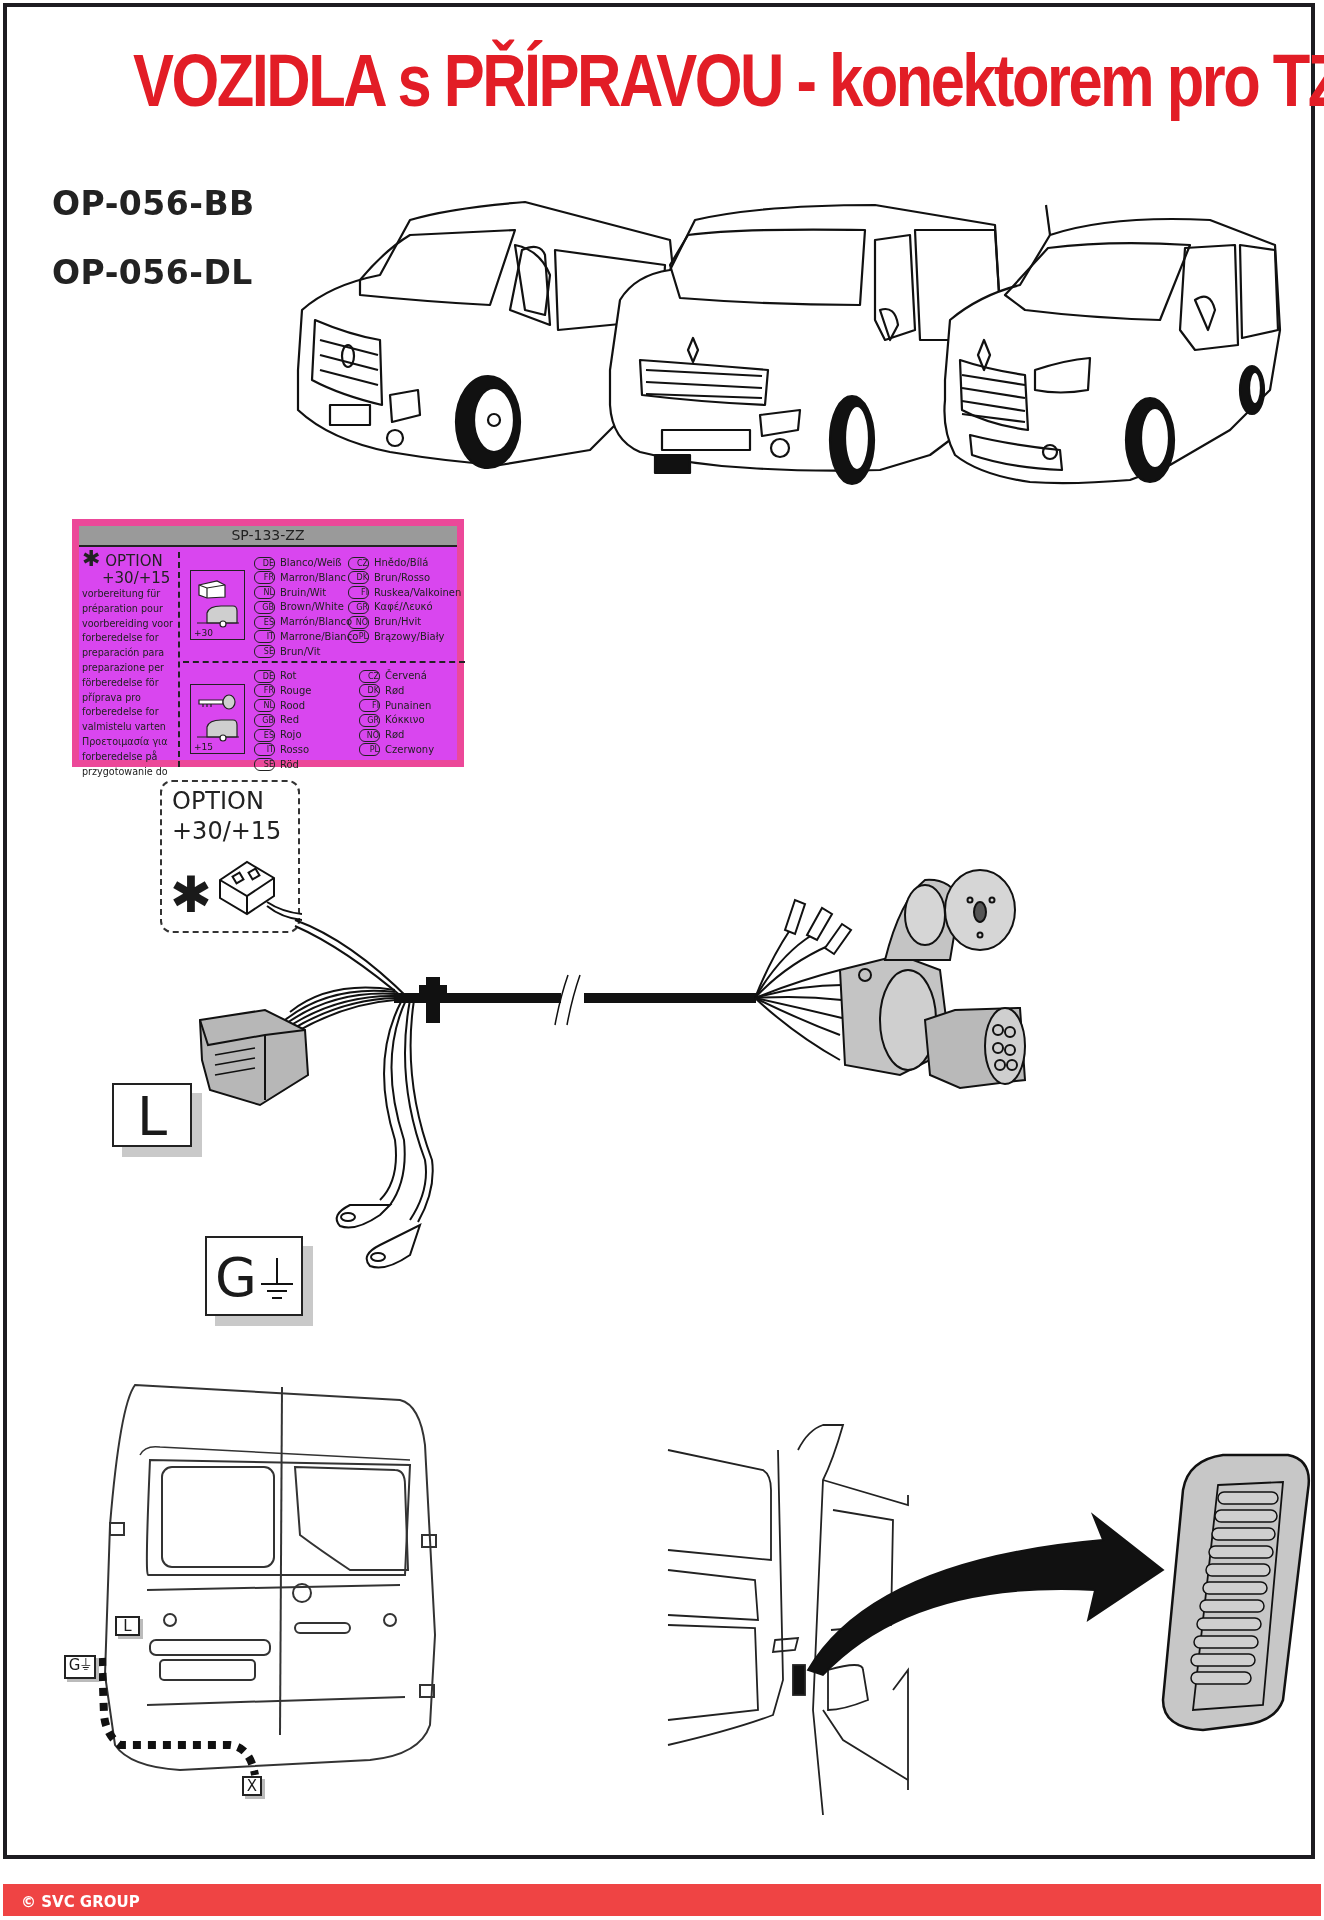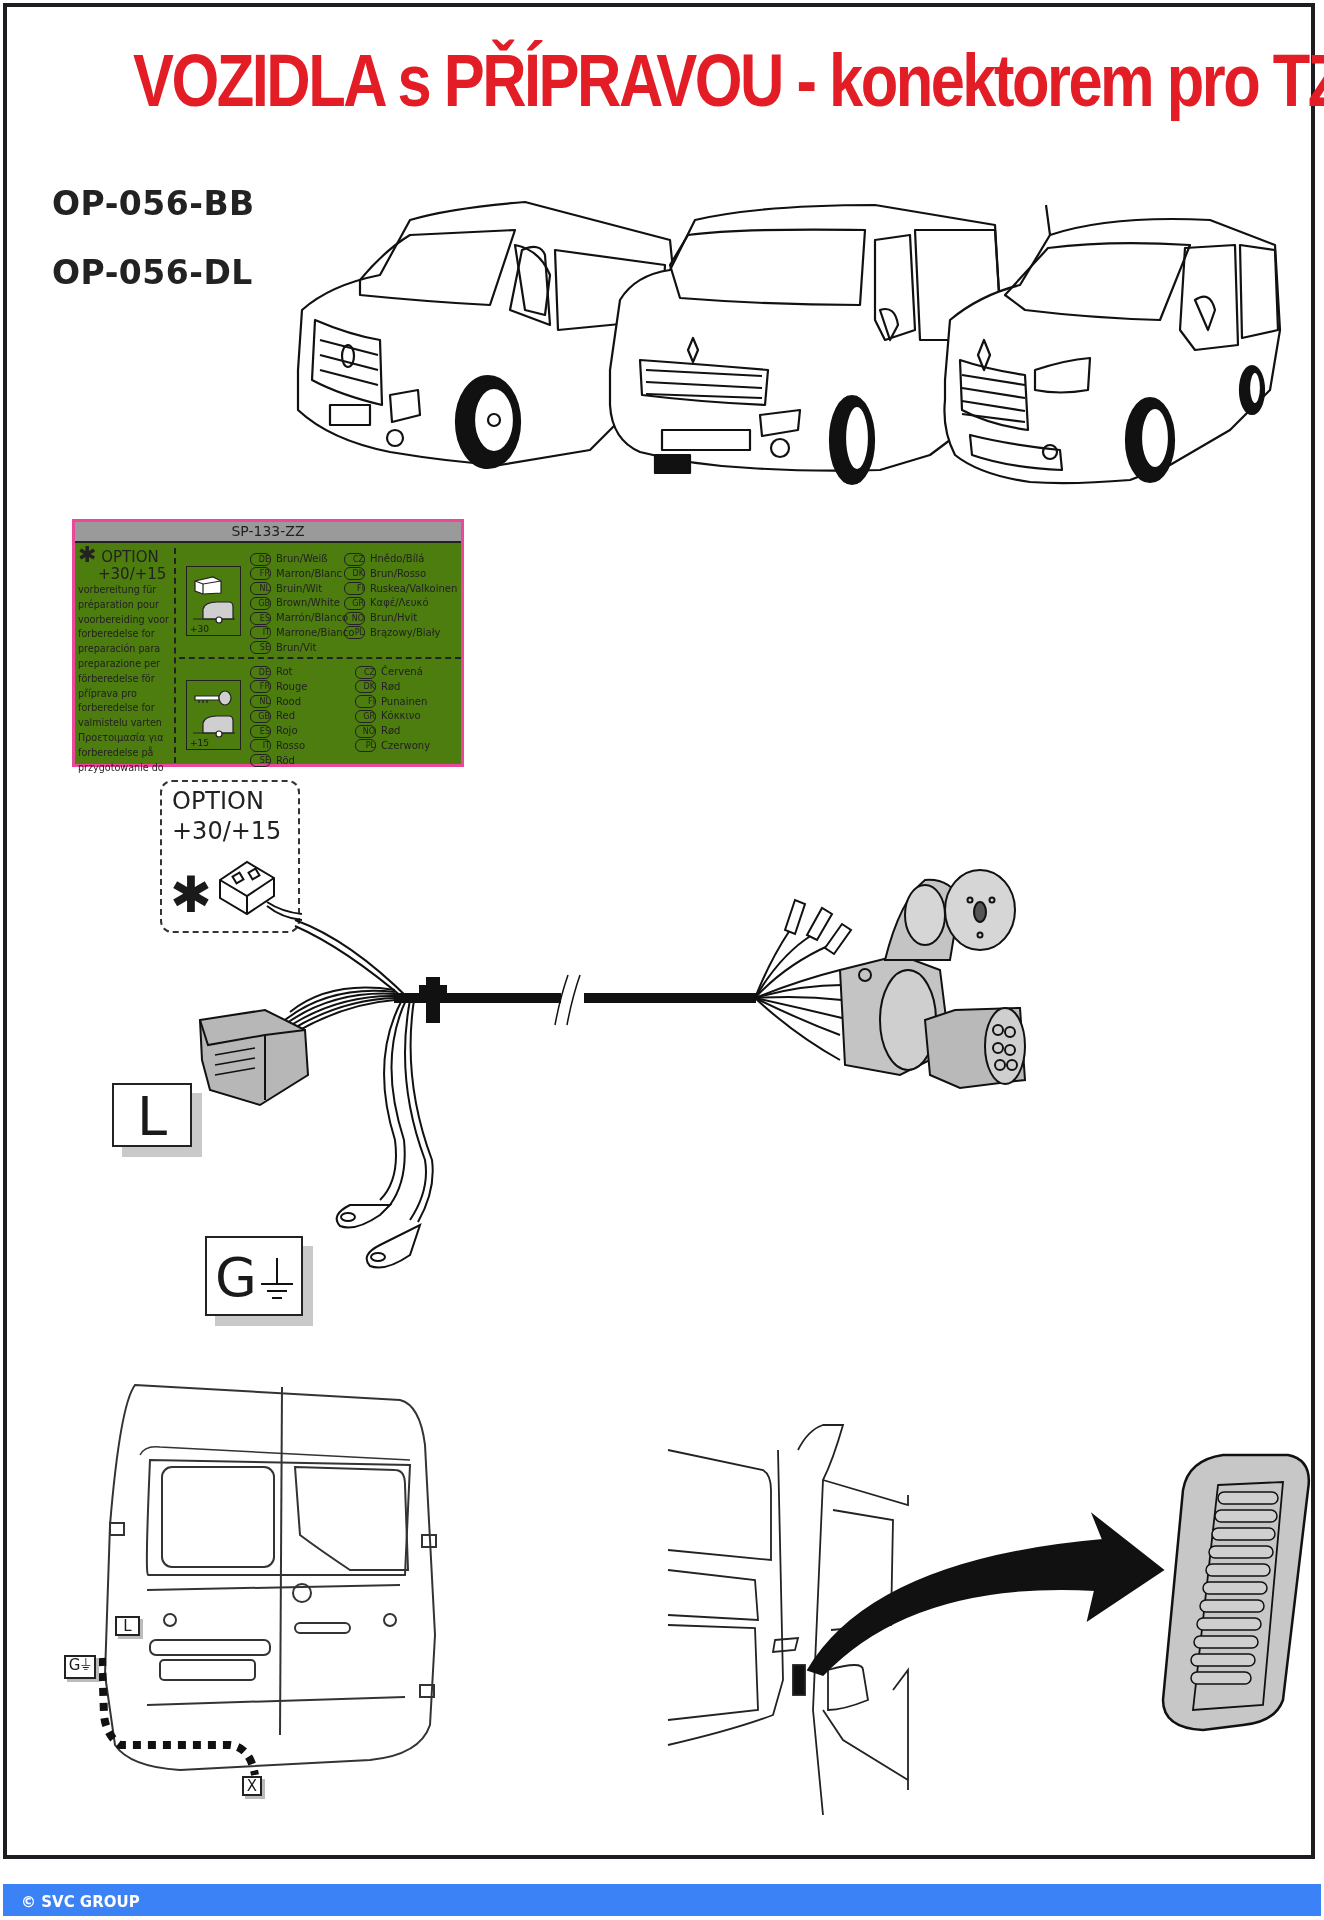--- a/index.html
+++ b/index.html
@@ -3,21 +3,21 @@
 <meta charset="utf-8">
 <style>
   html,body{margin:0;padding:0;background:#fff;}
   body{width:1324px;height:1920px;position:relative;overflow:hidden;font-family:"DejaVu Sans",sans-serif;color:#1a1a1a;}
   .frame{position:absolute;left:3px;top:3px;width:1312px;height:1856px;border:4px solid #1d1c21;box-sizing:border-box;background:#fff;}
   .title{position:absolute;left:133px;top:44px;width:1160px;font-family:"Liberation Sans",sans-serif;font-weight:bold;font-size:74px;color:#e21d26;letter-spacing:-3px;transform:scaleX(0.83);transform-origin:left top;white-space:nowrap;line-height:1;}
   .code{position:absolute;left:52px;font-family:"DejaVu Sans",sans-serif;font-weight:bold;font-size:33px;color:#222;letter-spacing:0.5px;margin-top:16px;}
   .code1{top:168px;}
   .code2{top:237px;}
   svg{position:absolute;}
-  .legend{position:absolute;left:72px;top:519px;width:392px;height:248px;border:3px solid #ec4899;box-sizing:border-box;background:#4d7c0f;}
+  .legend{position:absolute;left:72px;top:519px;width:392px;height:248px;border:7px solid #ec4899;box-sizing:border-box;background:#d946ef;}
   .legend-head{height:19px;background:#9a9a9a;border-bottom:2px solid #222;text-align:center;font-family:"DejaVu Sans",sans-serif;font-size:14px;line-height:19px;color:#222;}
   .leg-left{position:absolute;left:3px;top:24px;width:93px;font-size:9.6px;line-height:14.8px;color:#222;}
   .leg-left .opt{font-size:15px;line-height:17px;}
   .leg-left .opt2{font-size:15px;line-height:17px;padding-left:20px;}
   .star{font-weight:bold;font-size:22px;}
   .vdash{position:absolute;left:99px;top:26px;height:215px;border-left:2px dashed #222;}
   .hdash{position:absolute;left:104px;top:135px;width:282px;border-top:2px dashed #222;}
   .icon-box{position:absolute;left:111px;width:55px;height:70px;border:1.5px solid #222;box-sizing:border-box;text-decoration:underline;}
   .ib1{top:44px;}
   .ib2{top:158px;}
@@ -26,21 +26,21 @@
   .colors .row{white-space:nowrap;}
   .cc{display:inline-block;width:19px;height:11px;border:1px solid #222;border-radius:6px;font-size:8px;line-height:11px;text-align:right;margin-right:5px;vertical-align:middle;}
   .c1a{left:175px;top:30px;} .c1b{left:269px;top:30px;}
   .c2a{left:175px;top:143px;} .c2b{left:280px;top:143px;}
   .opt-box{position:absolute;left:160px;top:780px;width:140px;height:153px;border:2px dashed #333;border-radius:12px;box-sizing:border-box;}
   .opt-box .t{position:absolute;left:10px;top:4px;font-size:24px;line-height:30px;color:#222;}
   .opt-box .st{position:absolute;left:8px;top:88px;font-size:50px;font-weight:bold;line-height:50px;}
   .label-box{position:absolute;background:#fff;border:2px solid #222;box-sizing:border-box;box-shadow:10px 10px 0 #c9c9c9;}
   .lbL{left:112px;top:1083px;width:80px;height:64px;font-size:54px;text-align:center;line-height:64px;}
   .lbG{left:205px;top:1236px;width:98px;height:80px;font-size:54px;line-height:80px;padding-left:8px;}
-  .footer{position:absolute;left:3px;top:1884px;width:1318px;height:32px;background:#3b82f6;color:#fff;font-family:"DejaVu Sans",sans-serif;font-weight:bold;font-size:15px;line-height:36px;padding-left:18px;box-sizing:border-box;}
+  .footer{position:absolute;left:3px;top:1884px;width:1318px;height:32px;background:#ef4444;color:#fff;font-family:"DejaVu Sans",sans-serif;font-weight:bold;font-size:15px;line-height:36px;padding-left:18px;box-sizing:border-box;}
   .small-lbl{position:absolute;background:#fff;border:2px solid #222;box-sizing:border-box;font-size:15px;line-height:16px;text-align:center;box-shadow:3px 3px 0 #bbb;}
 </style>
 </head>
 <body>
 
 <div class="frame"></div>
 
 <div class="title">VOZIDLA s PŘÍPRAVOU - konektorem pro TZ</div>
 <div class="code code1">OP-056-BB</div>
 <div class="code code2">OP-056-DL</div>
@@ -151,21 +151,21 @@
     </svg>
     <svg style="left:4px;top:32px;" width="46" height="26" viewBox="0 0 46 26" stroke="#222" stroke-width="1.2">
       <path d="M12 20 L12 10 Q14 3 26 3 L38 3 Q42 3 42 8 L42 20 Z" fill="#cfcfcf"></path>
       <line x1="2" y1="20" x2="44" y2="20"></line>
         <circle cx="28" cy="21" r="3" fill="#fff"></circle>
     </svg>
     <span class="ib-label">+15</span>
   </div>
 
   <div class="colors c1a">
-    <div class="row"><span class="cc">DE</span><span>Brun/Weiß</span></div>
+    <div class="row"><span class="cc">DE</span><span>Blanco/Weiß</span></div>
     <div class="row"><span class="cc">FR</span><span>Marron/Blanc</span></div>
     <div class="row"><span class="cc">NL</span><span>Bruin/Wit</span></div>
     <div class="row"><span class="cc">GB</span><span>Brown/White</span></div>
     <div class="row"><span class="cc">ES</span><span>Marrón/Blanco</span></div>
     <div class="row"><span class="cc">IT</span><span>Marrone/Bianco</span></div>
     <div class="row"><span class="cc">SE</span><span>Brun/Vit</span></div>
   </div>
   <div class="colors c1b">
     <div class="row"><span class="cc">CZ</span><span>Hnědo/Bílá</span></div>
     <div class="row"><span class="cc">DK</span><span>Brun/Rosso</span></div>

